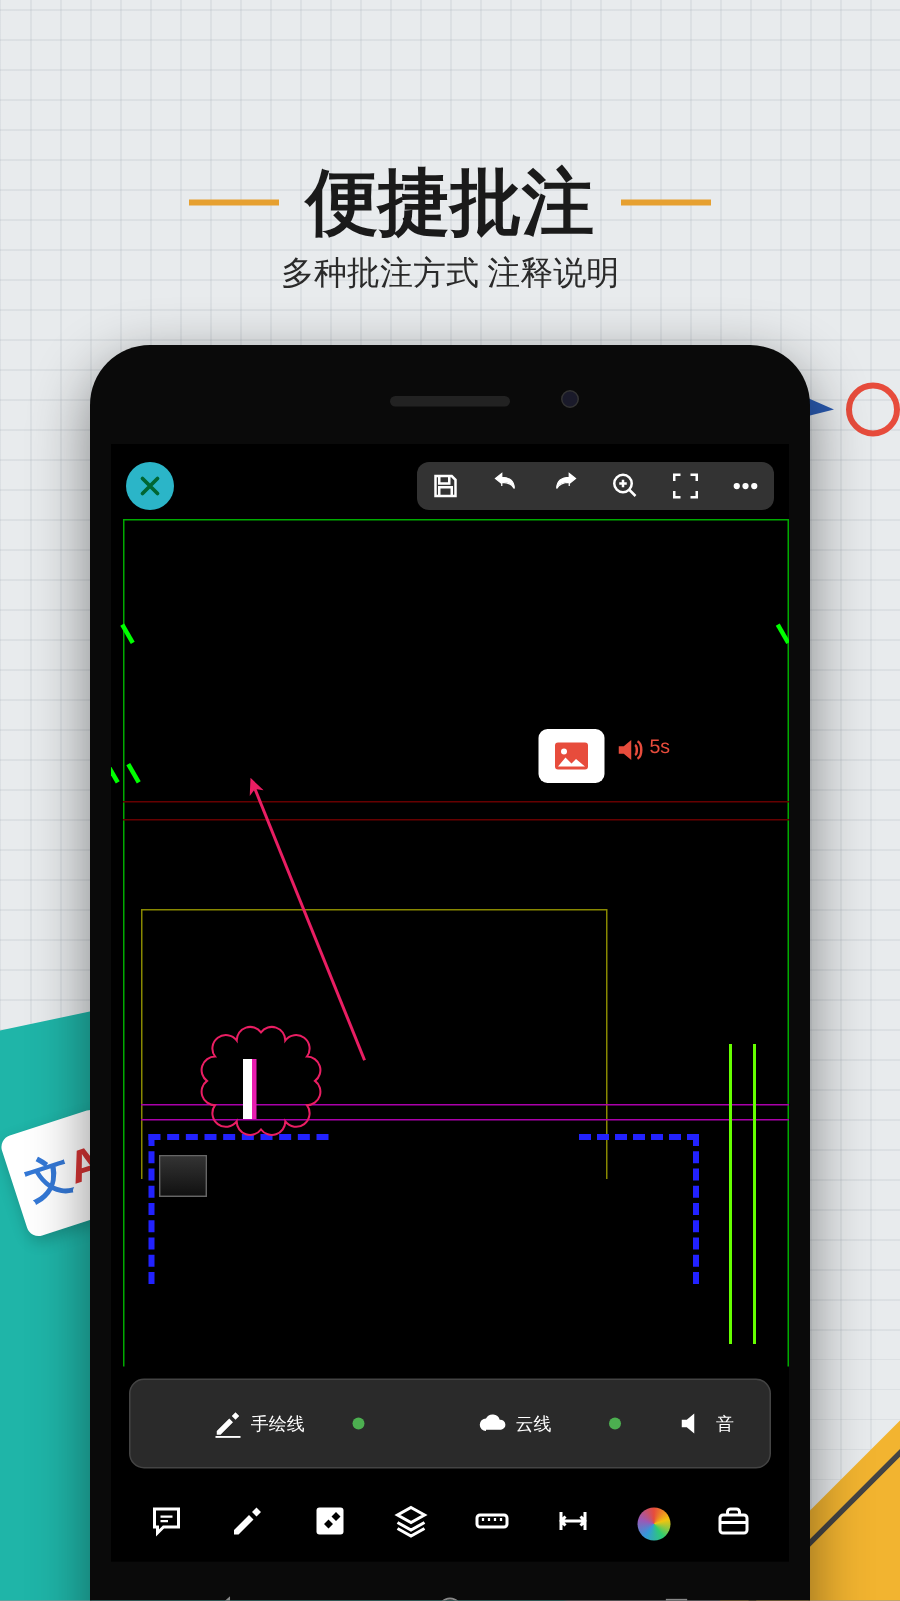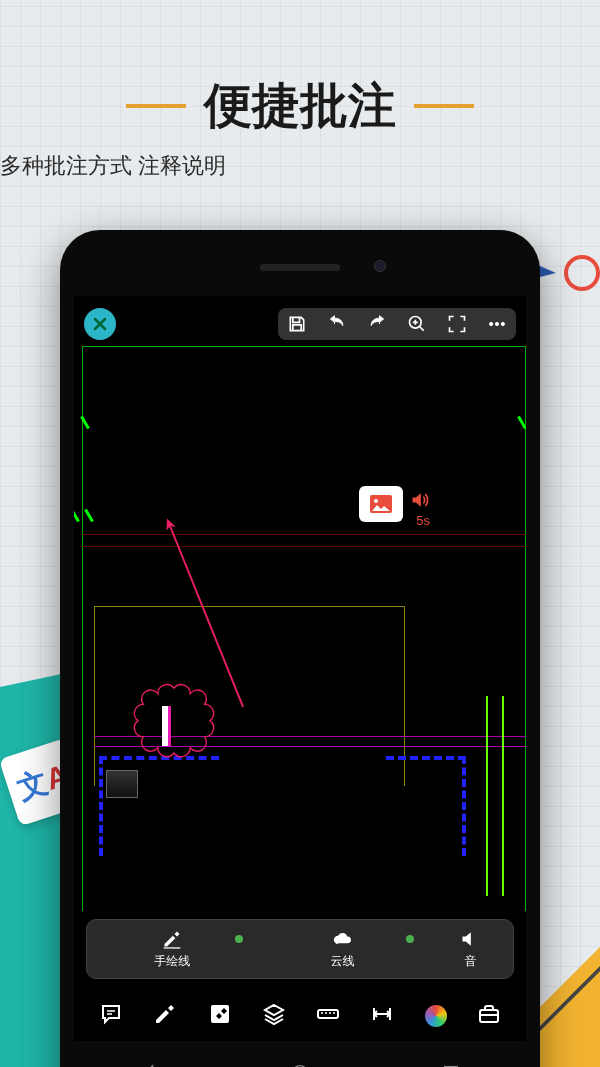--- a/index.html
+++ b/index.html
@@ -1,46 +1,46 @@
 <!DOCTYPE html>
 <html><head>
 <meta charset="utf-8">
 <style>
 *{margin:0;padding:0;box-sizing:border-box;}
 body{width:600px;height:1067px;background:#f5f5f5;font-family:"PingFang SC","Microsoft YaHei",sans-serif;overflow:hidden;position:relative;}
 .blueprint-bg{position:absolute;inset:0;background:#e8ebed;background-image:repeating-linear-gradient(0deg,rgba(150,160,170,.15) 0,rgba(150,160,170,.15) 1px,transparent 1px,transparent 20px),repeating-linear-gradient(90deg,rgba(150,160,170,.15) 0,rgba(150,160,170,.15) 1px,transparent 1px,transparent 20px);}
-.hero{position:relative;padding-top:74px;}
+.hero{position:relative;text-align:center;padding-top:103px;}
 .hero-title{font-size:48px;font-weight:700;color:#1a1a1a;display:flex;align-items:center;justify-content:center;gap:18px;}
 .hero-title .dash{width:60px;height:4px;background:#e6a030;}
-.hero-sub{font-size:22px;color:#2a2a2a;margin-top:13px;}
+.hero-sub{font-size:22px;color:#2a2a2a;margin-top:0;font-family:Liberation Serif, serif;}
 .phone{position:absolute;left:60px;top:230px;width:480px;height:905px;background:#0a0a0a;border-radius:40px;padding:14px 14px 0;box-shadow:0 12px 40px rgba(0,0,0,.45);}
 .phone-top{height:52px;position:relative;}
 .speaker{position:absolute;left:50%;top:20px;transform:translateX(-50%);width:80px;height:7px;background:#222;border-radius:4px;}
 .camera{position:absolute;right:140px;top:16px;width:12px;height:12px;background:#1a1a2a;border-radius:50%;border:1px solid #333;}
 .screen{width:100%;height:745px;background:#000;position:relative;overflow:hidden;}
 .close-btn{position:absolute;left:10px;top:12px;width:32px;height:32px;background:#2bb5c8;border-radius:50%;display:flex;align-items:center;justify-content:center;}
 .close-btn svg{width:14px;height:14px;}
 .top-toolbar{position:absolute;right:10px;top:12px;height:32px;background:#333;border-radius:8px;display:flex;align-items:center;padding:0 8px;gap:18px;}
 .top-toolbar .tb{width:22px;height:22px;display:flex;align-items:center;justify-content:center;}
 .top-toolbar svg{width:20px;height:20px;fill:#fff;stroke:#fff;}
 .canvas{position:absolute;inset:50px 0 130px 0;}
 .anno-text{position:absolute;left:100px;top:150px;color:#fff;font-size:18px;}
 .img-badge{position:absolute;left:285px;top:140px;width:44px;height:36px;background:#fff;border-radius:6px;display:flex;align-items:center;justify-content:center;}
 .img-badge::after{content:"";position:absolute;bottom:-6px;left:50%;transform:translateX(-50%);border:6px solid transparent;border-top-color:#fff;}
 .img-badge svg{width:26px;height:20px;fill:#e74c3c;}
-.audio-badge{position:absolute;left:336px;top:144px;display:flex;align-items:flex-end;gap:3px;flex-direction:column;}
+.audio-badge{position:absolute;left:336px;top:144px;display:flex;align-items:flex-start;gap:3px;}
 .audio-badge svg{width:20px;height:20px;fill:#e74c3c;}
 .audio-badge span{color:#e74c3c;font-size:13px;}
 .cloud{position:absolute;left:55px;top:335px;width:90px;height:90px;}
 .cloud svg{width:100%;height:100%;}
 .arrow-line{position:absolute;left:95px;top:180px;width:2px;height:195px;transform-origin:top;transform:rotate(-22deg);}
 .arrow-line svg{position:absolute;top:-8px;left:-5px;width:12px;height:12px;}
 .arrow-shaft{position:absolute;inset:0;background:#e91e63;width:1.5px;}
 .tool-row{position:absolute;left:12px;right:12px;bottom:62px;height:60px;background:#2a2a2a;border:1px solid #444;border-radius:10px;display:flex;align-items:center;overflow:hidden;}
-.tool-item{flex:1;display:flex;flex-direction:column;align-items:center;justify-content:center;gap:4px;position:relative;color:#fff;font-size:12px;}
+.tool-item{flex:1;display:flex;flex-direction:row;align-items:center;justify-content:center;gap:4px;position:relative;color:#fff;font-size:12px;}
 .tool-item svg{width:22px;height:20px;fill:#fff;}
 .green-dot{position:absolute;top:6px;right:14px;width:8px;height:8px;background:#4caf50;border-radius:50%;}
 .bottom-bar{position:absolute;left:0;right:0;bottom:0;height:50px;background:#000;display:flex;align-items:center;justify-content:space-around;padding:0 10px;}
 .bottom-bar .bb svg{width:24px;height:24px;}
 .color-wheel{width:22px;height:22px;border-radius:50%;background:conic-gradient(#e74c3c,#f1c40f,#2ecc71,#3498db,#9b59b6,#e74c3c);}
 .nav-bar{height:56px;display:flex;align-items:center;justify-content:space-around;margin-top:6px;}
 .nav-bar svg{width:22px;height:22px;stroke:#888;fill:none;stroke-width:1.5;}
 
 .deco-teal{position:absolute;left:-60px;bottom:-40px;width:450px;height:450px;background:#1fb5a8;transform:rotate(-12deg);}
 .deco-card{position:absolute;left:8px;bottom:250px;width:70px;height:70px;background:#fff;border-radius:8px;transform:rotate(-18deg);box-shadow:0 4px 10px rgba(0,0,0,.2);display:flex;align-items:center;justify-content:center;font-size:30px;font-weight:700;}

